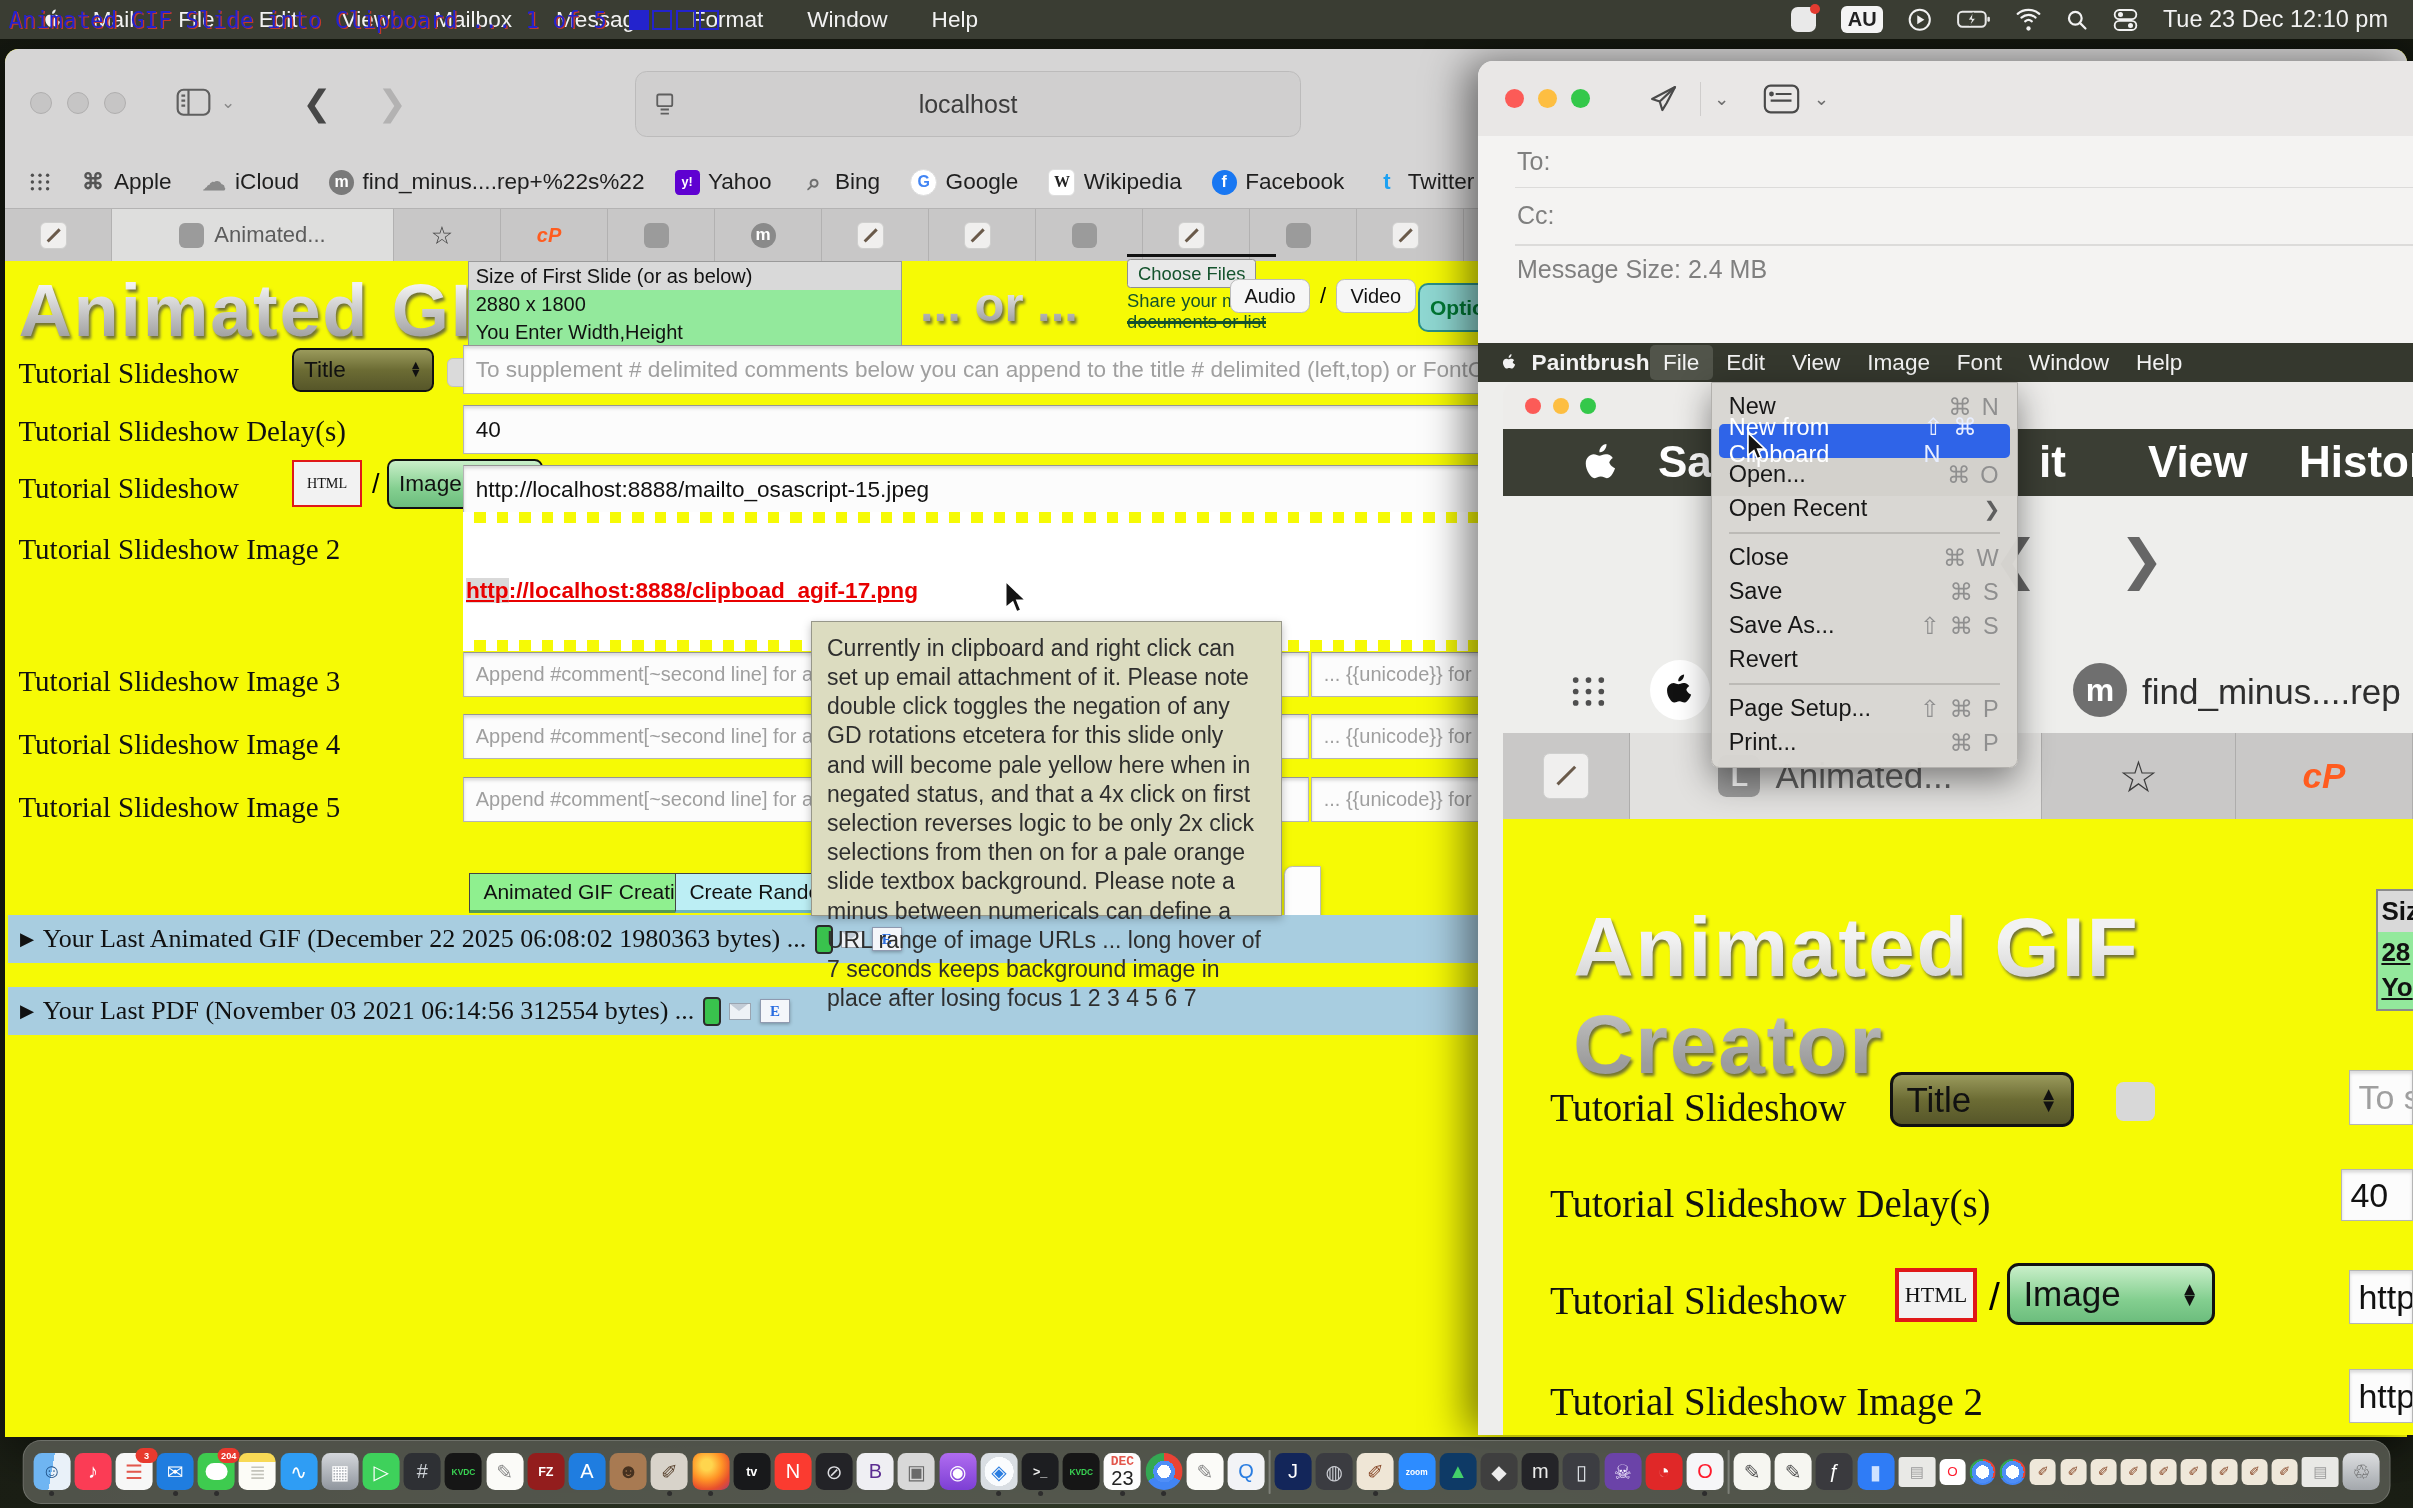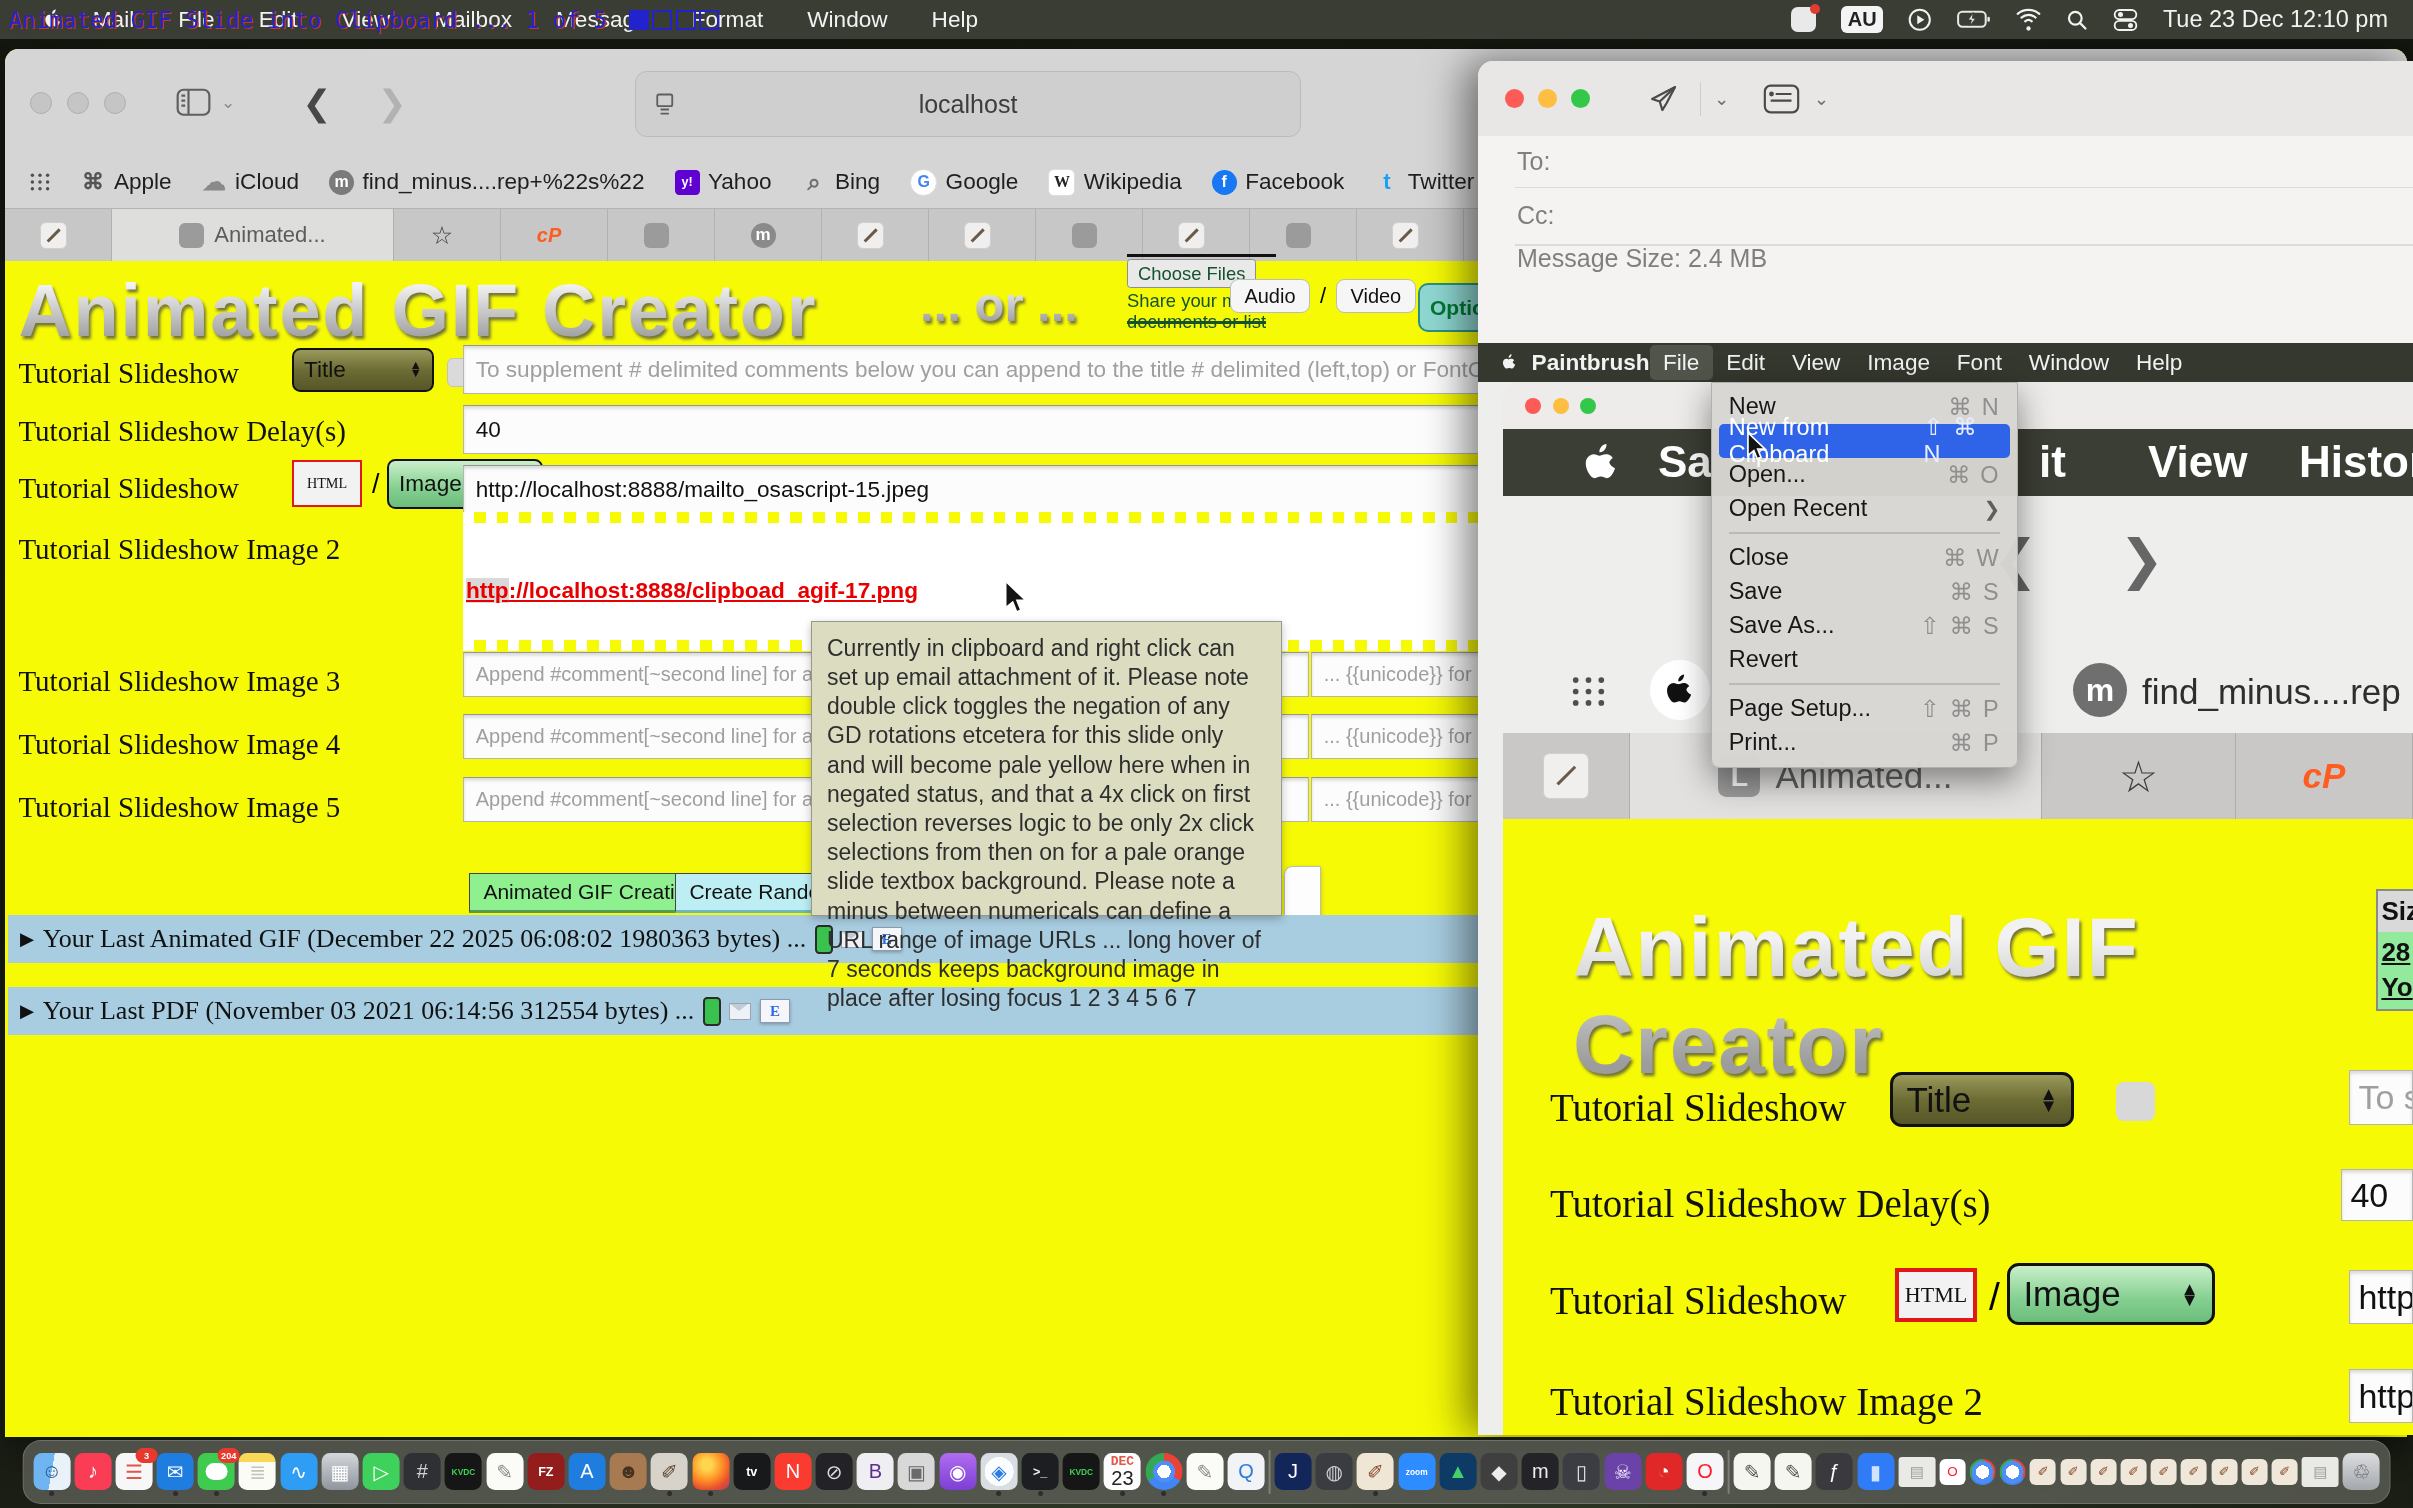--- a/index.html
+++ b/index.html
@@ -120,21 +120,21 @@
   #m-titlebar .tlc.y{background:#fdbe41;}
   #m-titlebar .tlc.g{background:#34c84a;}
   #m-send{margin-left:57px;}
   #m-div{width:0.8px;height:34px;background:#cfcdcc;margin-left:18.4px;}
   #m-chev1,#m-chev2{color:#6f6f6f;font-size:18.4px;margin-left:13.4px;}
   #m-hdr{margin-left:34px;}
   .mrow{position:relative;display:flex;align-items:center;padding-left:39px;box-sizing:border-box;}
   .mrow .lab{color:#7f7f7f;font-size:25px;}
   .mrow .val{color:#141414;font-size:25px;margin-left:15px;}
   .mline{height:0.8px;background:#dcdbda;margin-left:37px;}
-  #m-to{height:51px;} #m-cc{height:56px;} #m-subj{height:58px;} #m-size{height:26px;}
+  #m-to{height:51px;} #m-cc{height:56px;} #m-subj{height:58px;} #m-size{height:26px;margin-top:11px;}
 
   
   #shot{position:absolute;left:0;top:282px;right:0;bottom:0;background:#eeeeec;overflow:hidden;}
   #pbbar{height:39px;background:#35382e;display:flex;align-items:center;color:#f2f2f2;font-size:22.6px;}
   #pbbar .app{font-weight:bold;margin-left:11.7px;}
   #pbbar .pbitem{padding:4.2px 13.4px;border-radius:5px;}
   #pbbar .pbitem.active{background:#51544a;}
   #pbbar .apple{margin-left:23.5px;margin-right:3.4px;display:flex;}
   #innerwin{margin-left:25px;height:100%;display:flex;flex-direction:column;}
   #tb2{height:47px;background:#edecea;border-radius:13.4px 0 0 0;display:flex;align-items:center;}
@@ -432,20 +432,25 @@
       </div>
 
       <div class="tab">
         <span class="tabico brush"></span>
         <span></span>
       </div>
     </div>
 
   <div id="page">
     <div id="pg-title" class="big3d">Animated GIF Creator</div>
+    <div id="sizebox">
+      <div class="g1">Size of First Slide (or as below)</div>
+      <div class="g2">2880 x 1800</div>
+      <div class="g2">You Enter Width,Height</div>
+    </div>
     <div id="pg-or" class="big3d">... or ...</div>
     <div id="choosewrap">
       <span id="choosebtn">Choose Files</span>
       <div id="sharelines">
         <div>Share your media</div>
         <div class="strike">documents or list</div>
       </div>
     </div>
     <div id="avrow">
       <span class="pillbtn">Audio</span>

